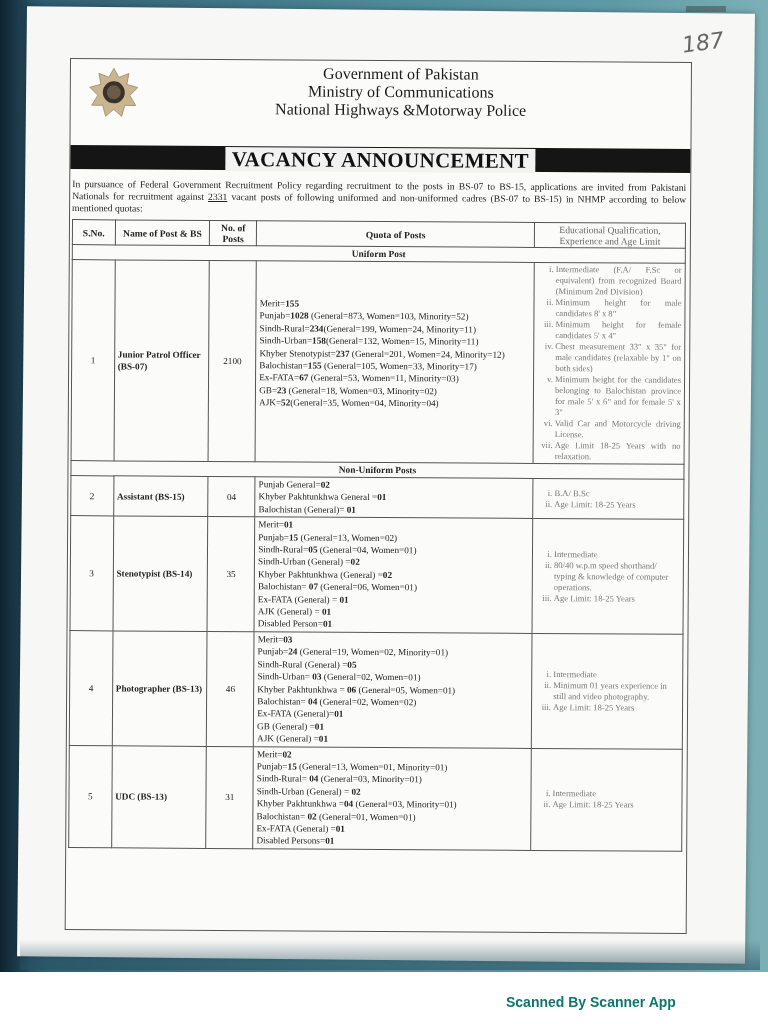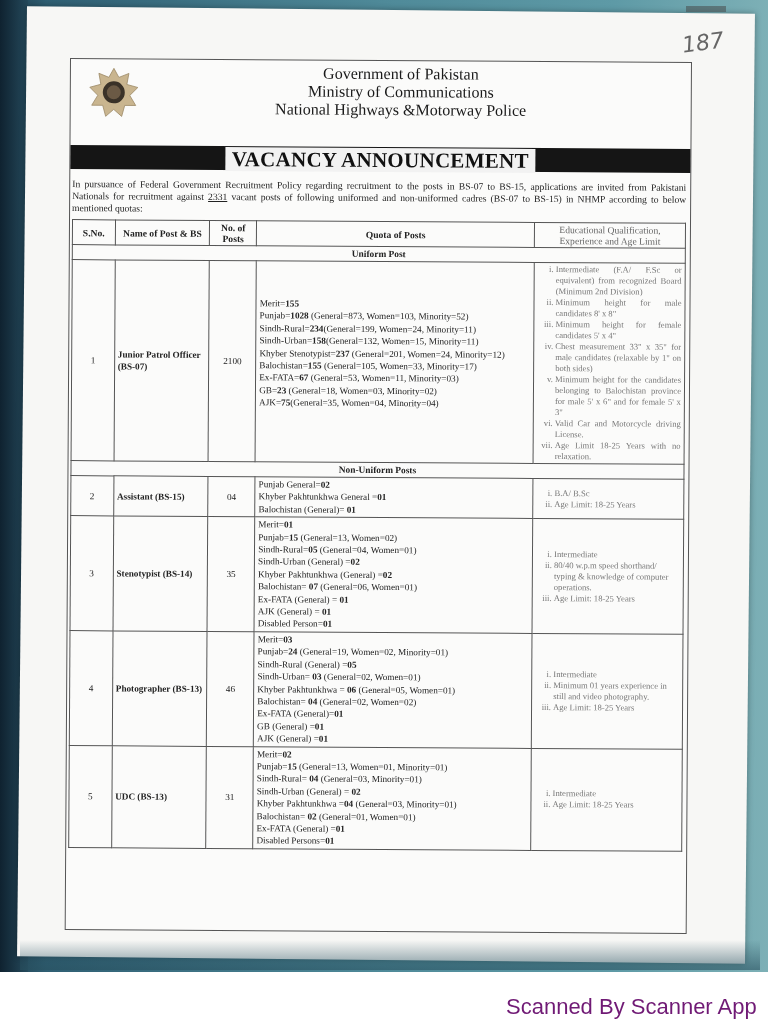--- a/index.html
+++ b/index.html
@@ -68,22 +68,23 @@
   table.vac td.sno { width:34px; text-align:center; }
   table.vac td.post { width:84px; font-weight:bold; line-height:12px; }
   table.vac td.num { width:38px; text-align:center; }
   table.vac td.quota { width:260px; line-height:12.4px; }
   table.vac td.quota b { font-weight:bold;text-align:right; }
   table.vac td.qualc { width:138px; color:#777; font-size:8.6px; line-height:11px; }
   table.vac tr.section td { text-align:center; font-weight:bold; font-size:9.4px; padding:2px; }
   ol.roman { margin:0; padding-left:18px; list-style-type:lower-roman; }
   ol.roman li { margin:0; }
   .footer-brand {
-    position:absolute; left:506px; top:994px; font-size:22px; color:#701a75;
+    position:absolute; left:506px; top:994px; font-size:14px; color:#0f766e;
     font-family:"Liberation Sans", "DejaVu Sans", sans-serif;
+    font-weight:bold;
   }
   .qual-uniform { text-align:justify; }
 </style>
 </head>
 <body>
 
 <div class="photo-bg">
   <div class="left-strip"></div>
 </div>
 <div class="sheet"></div>
@@ -132,21 +133,21 @@
           <td class="num">2100</td>
           <td class="quota" style="padding-top: 36px; padding-bottom: 34px; vertical-align: top;">
             <div><span>Merit=</span><b>155</b><span></span></div>
             <div><span>Punjab=</span><b>1028</b><span> (General=873, Women=103, Minority=52)</span></div>
             <div><span>Sindh-Rural=</span><b>234</b><span>(General=199, Women=24, Minority=11)</span></div>
             <div><span>Sindh-Urban=</span><b>158</b><span>(General=132, Women=15, Minority=11)</span></div>
             <div><span>Khyber Stenotypist=</span><b>237</b><span> (General=201, Women=24, Minority=12)</span></div>
             <div><span>Balochistan=</span><b>155</b><span> (General=105, Women=33, Minority=17)</span></div>
             <div><span>Ex-FATA=</span><b>67</b><span> (General=53, Women=11, Minority=03)</span></div>
             <div><span>GB=</span><b>23</b><span> (General=18, Women=03, Minority=02)</span></div>
-            <div><span>AJK=</span><b>75</b><span>(General=35, Women=04, Minority=04)</span></div>
+            <div><span>AJK=</span><b>52</b><span>(General=35, Women=04, Minority=04)</span></div>
           </td>
           <td class="qualc qual-uniform">
             <ol class="roman">
               <li>Intermediate (F.A/ F.Sc or equivalent) from recognized Board (Minimum 2nd Division)</li>
               <li>Minimum height for male candidates 8' x 8"</li>
               <li>Minimum height for female candidates 5' x 4"</li>
               <li>Chest measurement 33" x 35" for male candidates (relaxable by 1" on both sides)</li>
               <li>Minimum height for the candidates belonging to Balochistan province for male 5' x 6" and for female 5' x 3"</li>
               <li>Valid Car and Motorcycle driving License.</li>
               <li>Age Limit 18-25 Years with no relaxation.</li>

